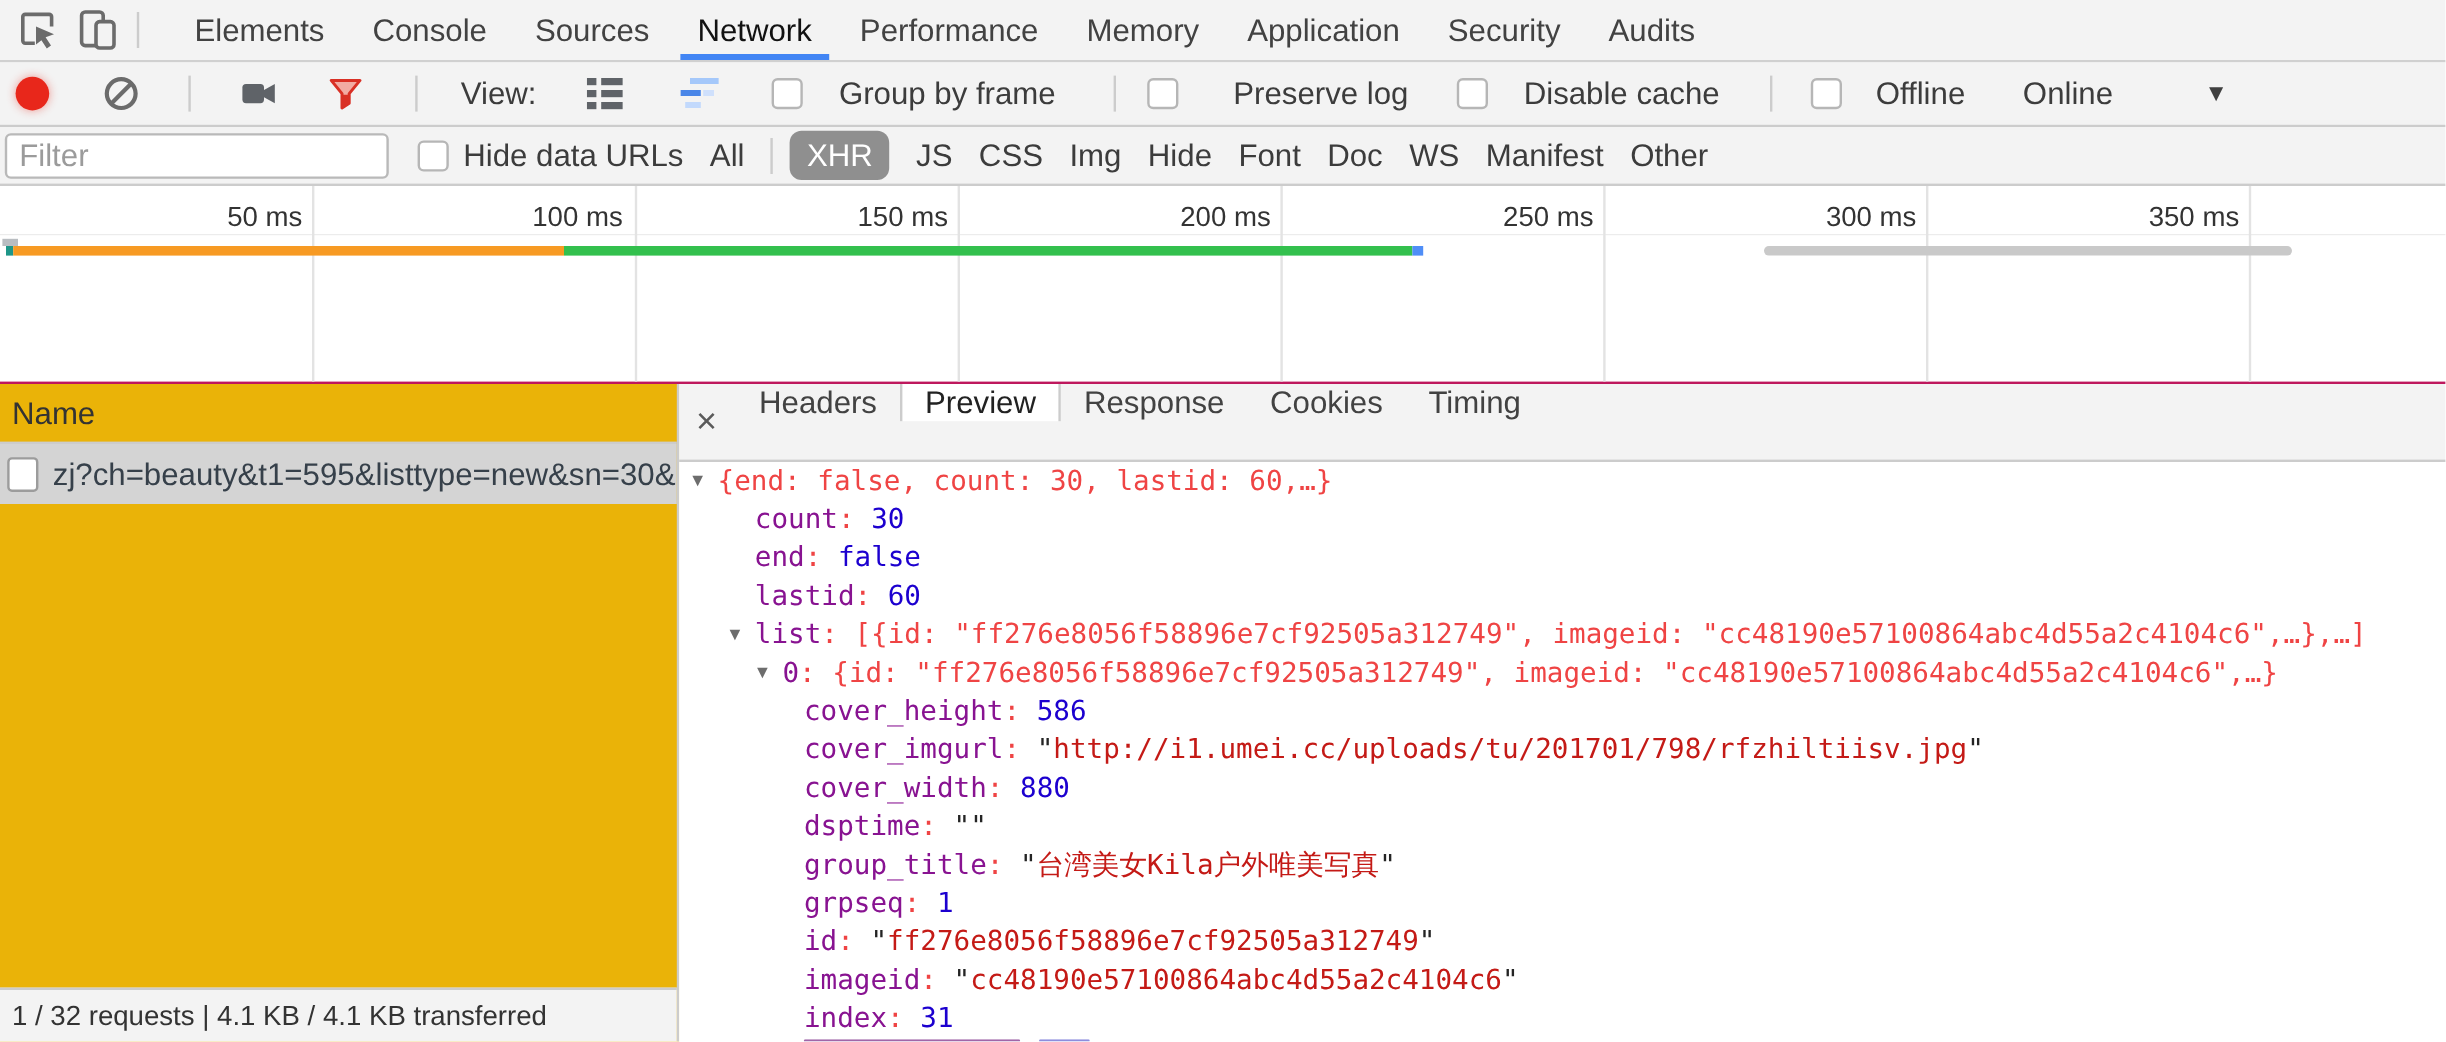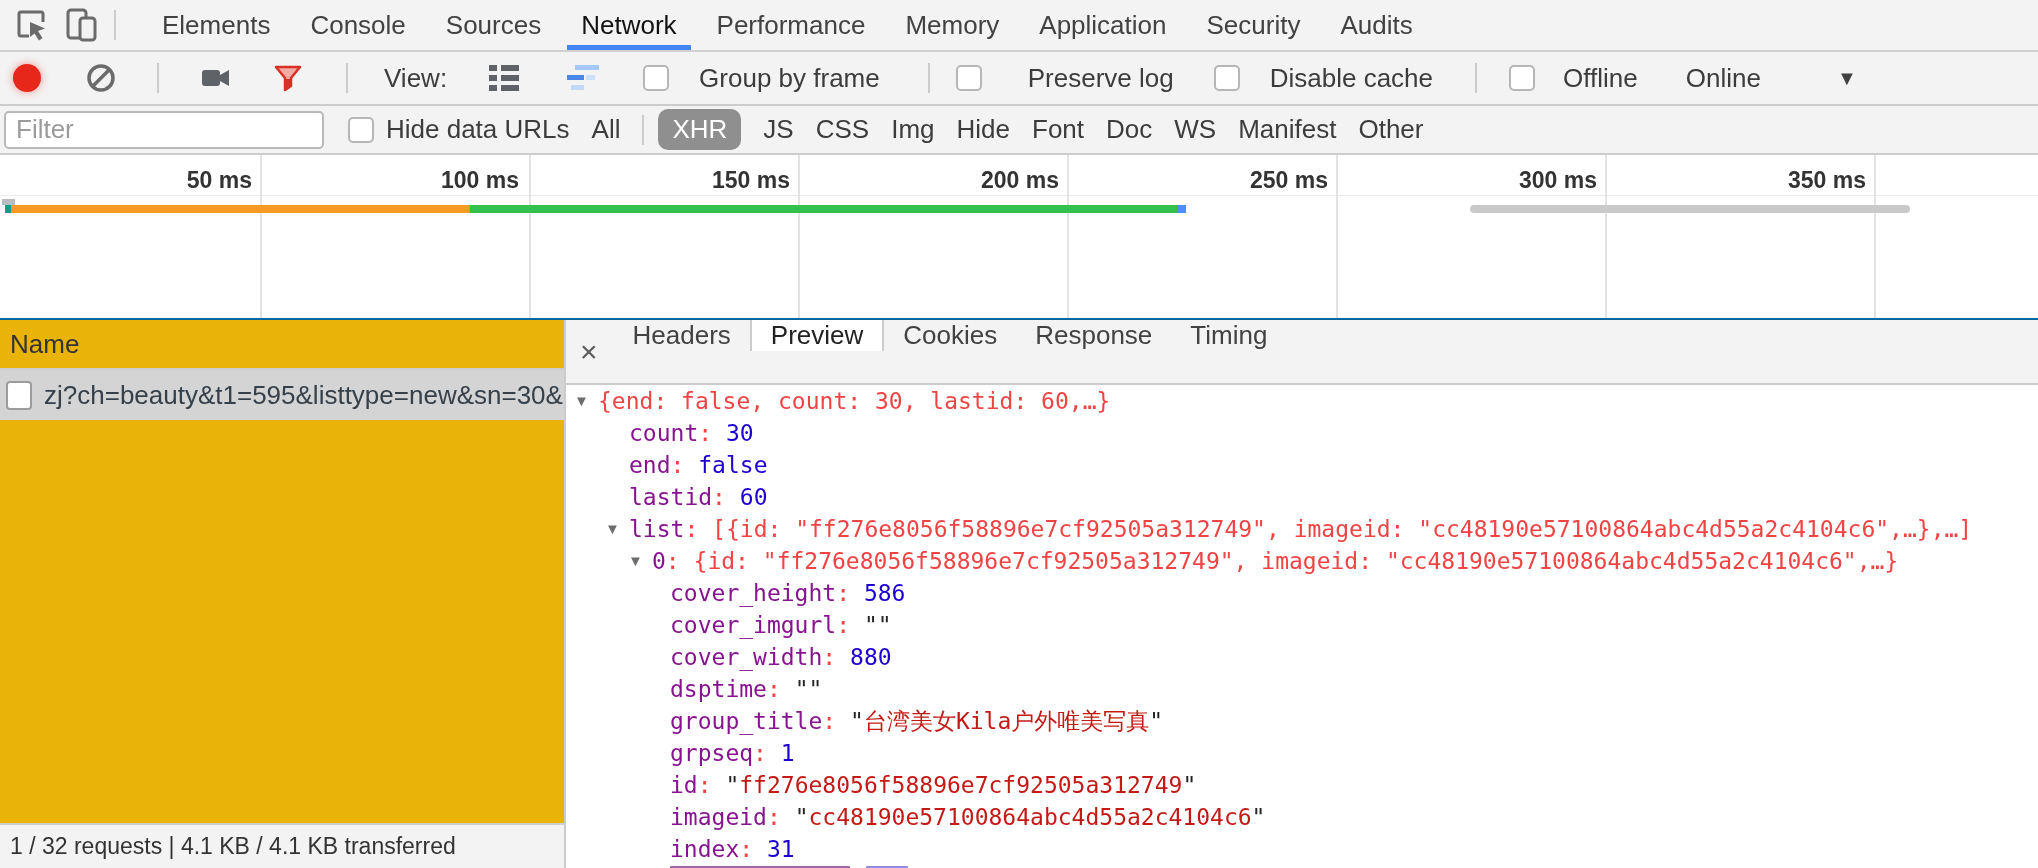--- a/index.html
+++ b/index.html
@@ -29,21 +29,21 @@
   .ddarrow{font-size:20px;color:#404040;}
   
   #filter-bar{height:49px;border-bottom:2px solid #ccc;}
   #filter-input{width:320px;height:38px;margin-left:4px;box-sizing:border-box;
     border:2px solid #b9b9b9;border-radius:5px;font-size:26px;color:#333;padding:0 10px;
     font-family:inherit;background:#fff;outline:none;}
   #filter-input::placeholder{color:#9b9b9b;}
   .ftype{font-size:26px;color:#3c3c3c;margin-left:22px;white-space:nowrap;}
   .ftype.active{background:#8f8f8f;color:#fff;border-radius:10px;padding:5px 14px;margin-left:14px;}
   
-  #overview{position:relative;height:165px;background:#fff;border-bottom:2px solid #0369a1;box-sizing:border-box;font-weight:bold;}
+  #overview{position:relative;height:165px;background:#fff;border-bottom:2px solid #be185d;box-sizing:border-box;}
   .gridline{position:absolute;top:0;bottom:0;width:2px;background:#e3e3e3;}
   .tick{position:absolute;top:12px;width:170px;text-align:right;font-size:23px;color:#333;}
   #ruler-border{position:absolute;left:0;right:0;top:40px;height:1px;background:#ececec;}
   .ovbar{position:absolute;height:8px;}
   
   #main{display:flex;height:548px;}
   #left-panel{width:566px;flex:none;border-right:2px solid #ccc;box-sizing:border-box;
               display:flex;flex-direction:column;background:#eab308;}
   #name-header{height:50px;border-bottom:2px solid #ccc;display:flex;align-items:center;
                padding-left:10px;font-size:26px;color:#333;box-sizing:border-box;}
@@ -214,34 +214,34 @@
     <div id="left-fill"></div>
     <div id="status-bar">1 / 32 requests | 4.1 KB / 4.1 KB transferred</div>
   </div>
 
   <div id="right-panel">
     <div id="detail-tabbar">
       <div id="close-detail">×</div>
       <div id="detail-tabs" style="display:flex;align-items:flex-start;">
           <div class="dtab">Headers</div>
           <div class="dtab active">Preview</div>
+          <div class="dtab">Response</div>
           <div class="dtab">Cookies</div>
-          <div class="dtab">Response</div>
           <div class="dtab">Timing</div>
         </div>
     </div>
     <div id="preview-pane">
         <div class="jrow pad0"><div class="arrow">▼</div><span class="seg-p">{end: false, count: 30, lastid: 60,…}</span></div>
         <div class="jrow pad1"><div class="spacer"></div><span class="seg-k">count</span><span class="seg-p">: </span><span class="seg-n">30</span></div>
         <div class="jrow pad1"><div class="spacer"></div><span class="seg-k">end</span><span class="seg-p">: </span><span class="seg-n">false</span></div>
         <div class="jrow pad1"><div class="spacer"></div><span class="seg-k">lastid</span><span class="seg-p">: </span><span class="seg-n">60</span></div>
         <div class="jrow pad1"><div class="arrow">▼</div><span class="seg-k">list</span><span class="seg-p">: [{id: "ff276e8056f58896e7cf92505a312749", imageid: "cc48190e57100864abc4d55a2c4104c6",…},…]</span></div>
         <div class="jrow pad2"><div class="arrow">▼</div><span class="seg-k">0</span><span class="seg-p">: {id: "ff276e8056f58896e7cf92505a312749", imageid: "cc48190e57100864abc4d55a2c4104c6",…}</span></div>
         <div class="jrow pad3"><div class="spacer"></div><span class="seg-k">cover_height</span><span class="seg-p">: </span><span class="seg-n">586</span></div>
-        <div class="jrow pad3"><div class="spacer"></div><span class="seg-k">cover_imgurl</span><span class="seg-p">: </span><span class="seg-q">"</span><span class="seg-q">"</span></div>
+        <div class="jrow pad3"><div class="spacer"></div><span class="seg-k">cover_imgurl</span><span class="seg-p">: </span><span class="seg-q">"</span><span class="seg-s">http://i1.umei.cc/uploads/tu/201701/798/rfzhiltiisv.jpg</span><span class="seg-q">"</span></div>
         <div class="jrow pad3"><div class="spacer"></div><span class="seg-k">cover_width</span><span class="seg-p">: </span><span class="seg-n">880</span></div>
         <div class="jrow pad3"><div class="spacer"></div><span class="seg-k">dsptime</span><span class="seg-p">: </span><span class="seg-q">""</span></div>
         <div class="jrow pad3"><div class="spacer"></div><span class="seg-k">group_title</span><span class="seg-p">: </span><span class="seg-q">"</span><span class="seg-s">台湾美女Kila户外唯美写真</span><span class="seg-q">"</span></div>
         <div class="jrow pad3"><div class="spacer"></div><span class="seg-k">grpseq</span><span class="seg-p">: </span><span class="seg-n">1</span></div>
         <div class="jrow pad3"><div class="spacer"></div><span class="seg-k">id</span><span class="seg-p">: </span><span class="seg-q">"</span><span class="seg-s">ff276e8056f58896e7cf92505a312749</span><span class="seg-q">"</span></div>
         <div class="jrow pad3"><div class="spacer"></div><span class="seg-k">imageid</span><span class="seg-p">: </span><span class="seg-q">"</span><span class="seg-s">cc48190e57100864abc4d55a2c4104c6</span><span class="seg-q">"</span></div>
         <div class="jrow pad3"><div class="spacer"></div><span class="seg-k">index</span><span class="seg-p">: </span><span class="seg-n">31</span></div>
         <div class="partial pad3">
           <div class="spacer"></div>
           <div class="pblock" style="width: 180px; background: rgb(160, 102, 168); margin-left: 24px;"></div>

